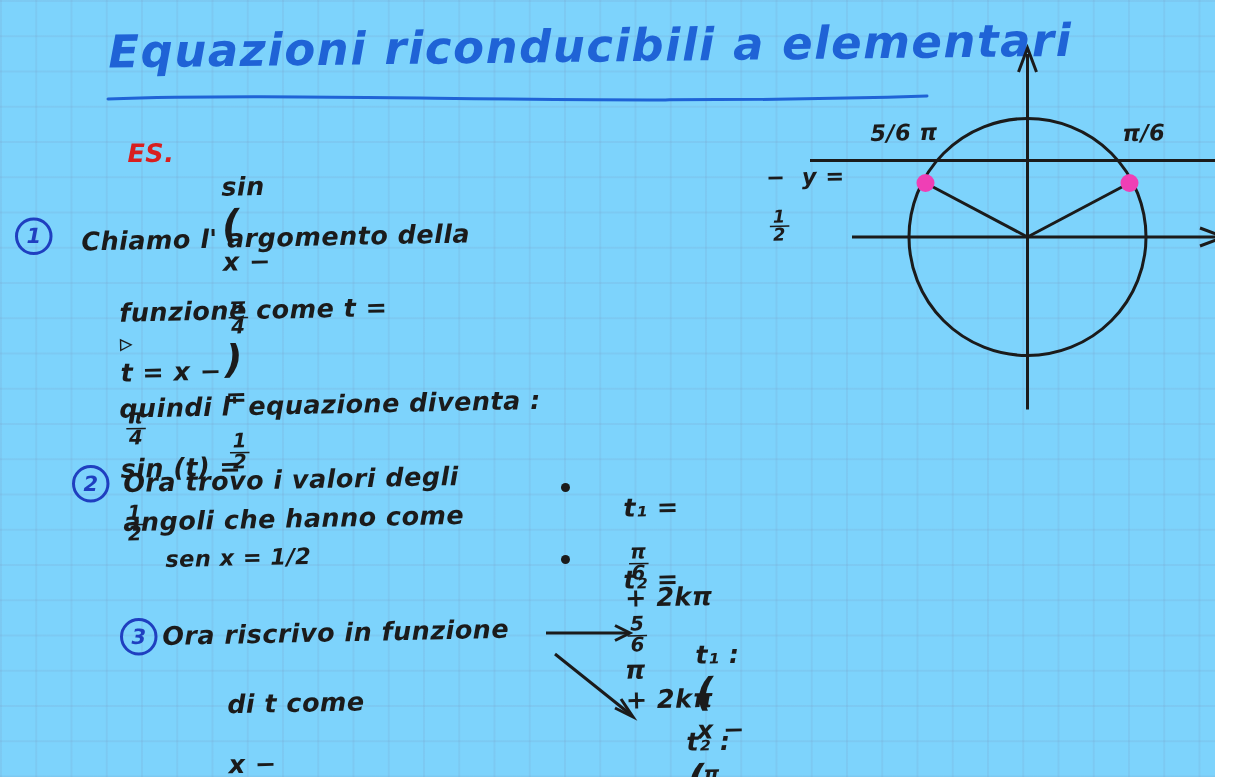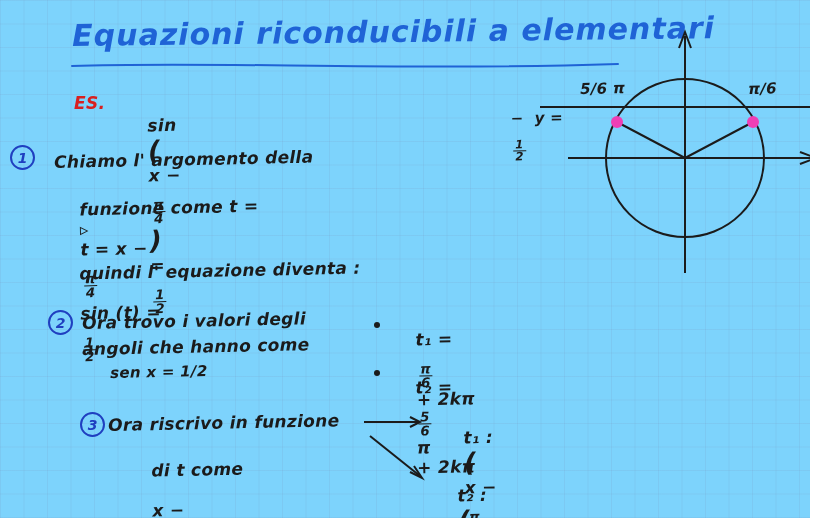--- a/index.html
+++ b/index.html
@@ -46,20 +46,21 @@
     font-weight: 700;
     letter-spacing: 1px;
     transform: rotate(-0.7deg);
     transform-origin: left top;
   }
   .es {
     color: #d81f1f;
     font-size: 17px;
     font-weight: 700;
     font-style: italic;
+    margin-left: 11px;
   }
   .body-txt { font-size: 17px; }
   .small-txt { font-size: 15px; }
   .num-circle {
     position: absolute;
     color: #1f3fc0;
     font-size: 14px;
     font-weight: 700;
     width: 21px; height: 21px;
     border: 2px solid #1f3fc0;

